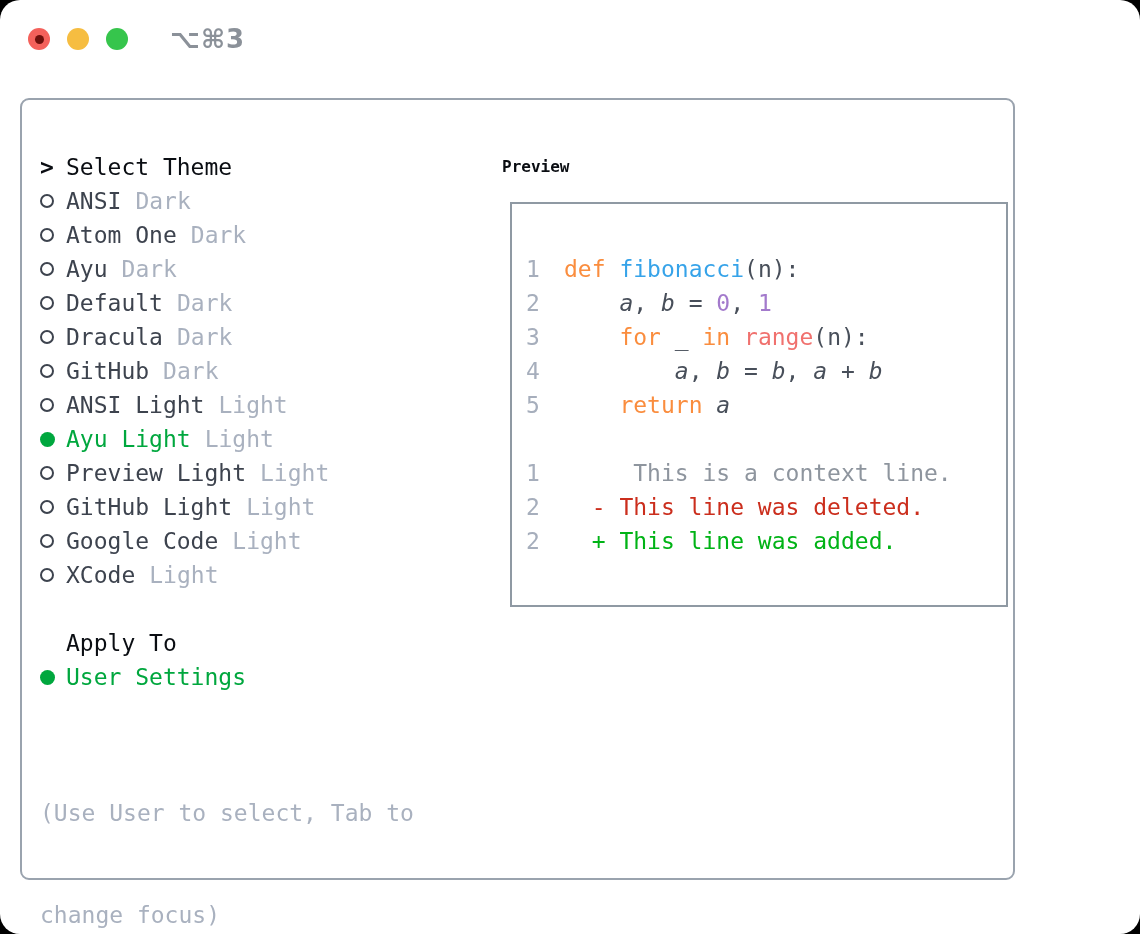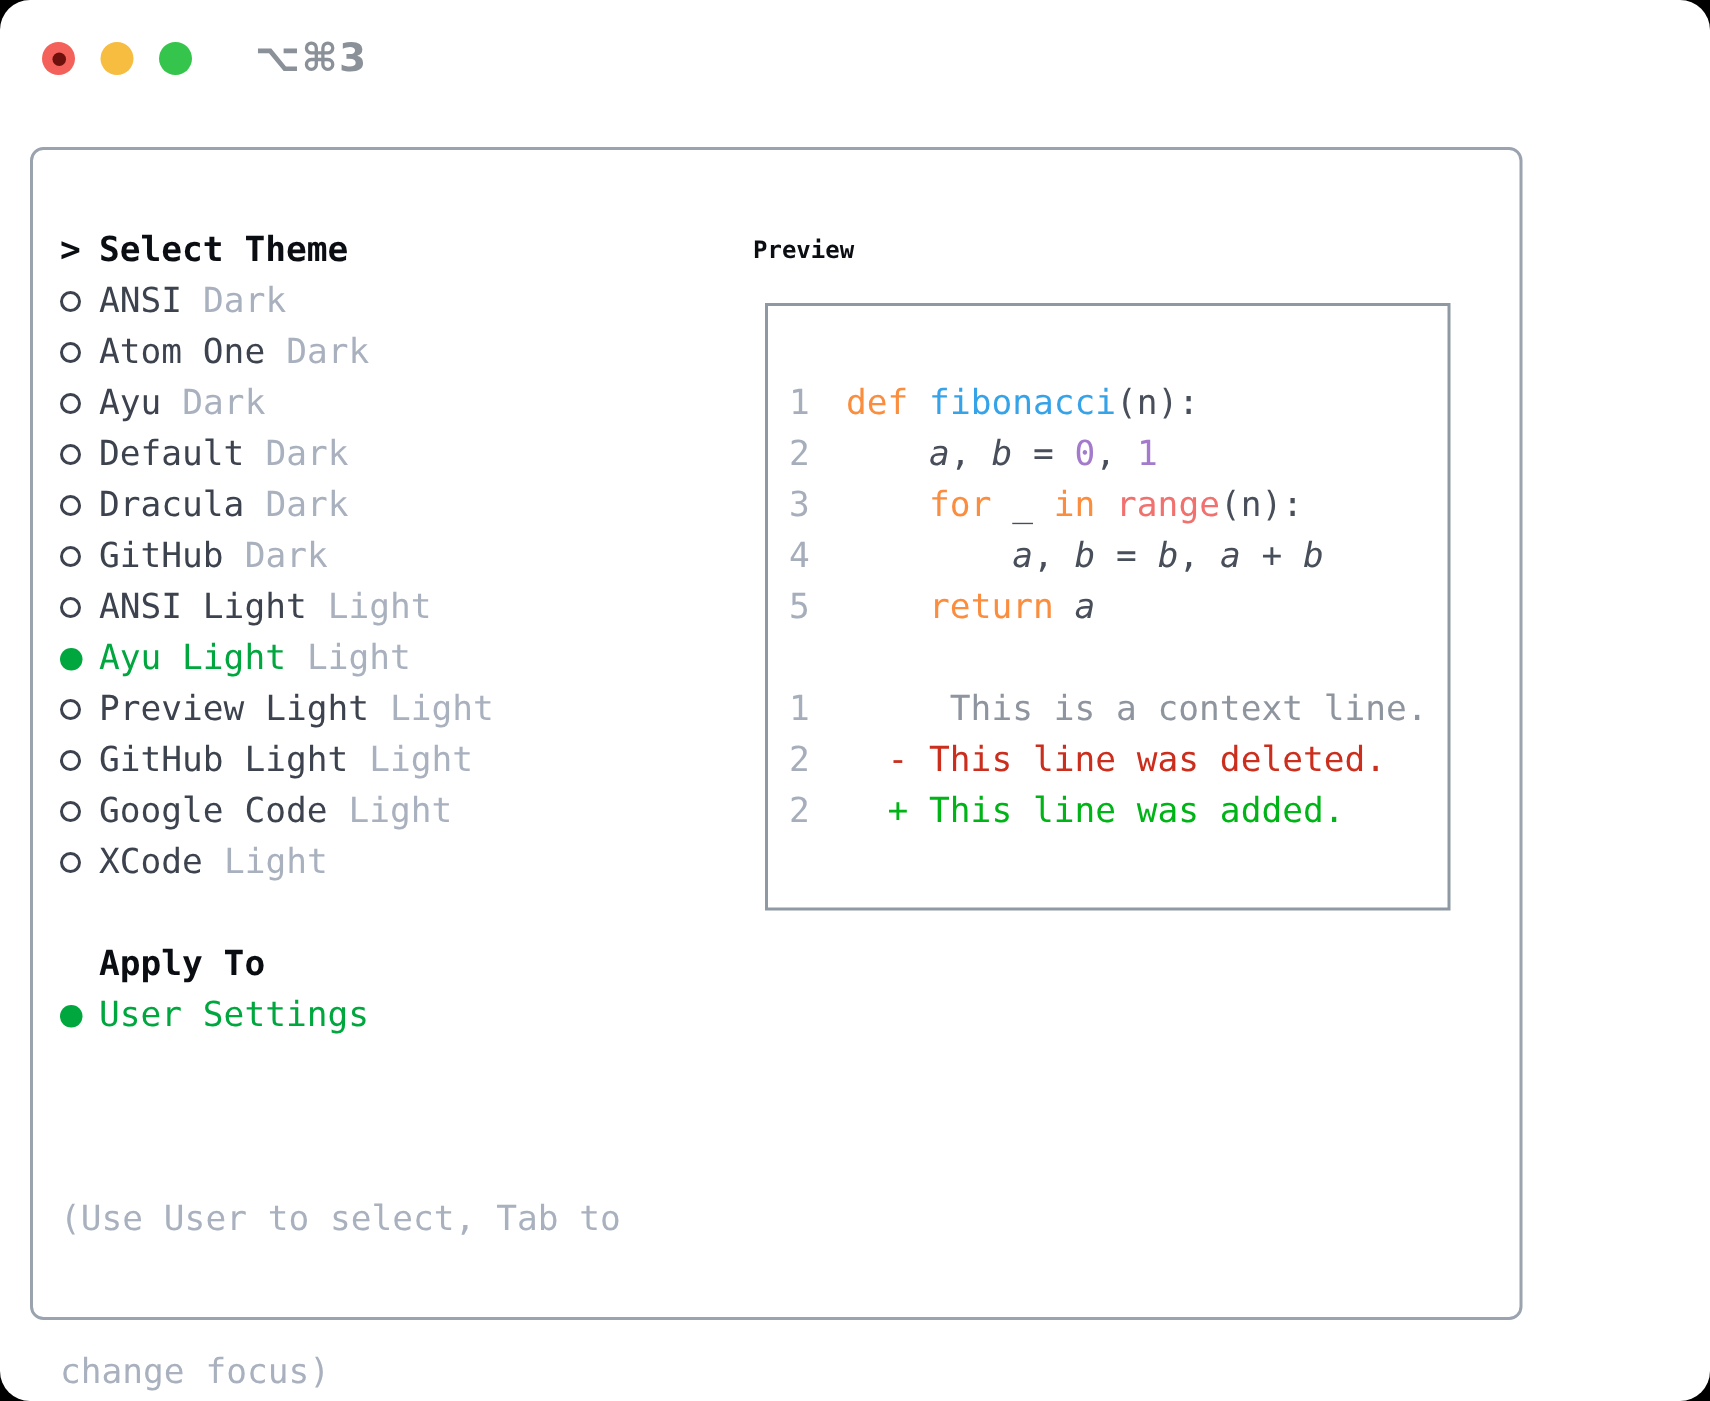--- a/index.html
+++ b/index.html
@@ -85,34 +85,34 @@
     width:14px;height:14px;border-radius:50%;
     border:2px solid var(--marker-outline);
   }
   .dot-filled{
     width:15px;height:15px;border-radius:50%;
     background:var(--ui-green);
   }
   .row .label{color:var(--item-text);}
   .row .variant{color:var(--muted);margin-left:14px;}
   .row.selected .label{color:var(--ui-green);}
-  .header-row .label{font-weight:700;color:var(--heading);text-align:center;}
-  .apply-header{padding-left:26px;font-weight:700;color:var(--heading);height:34px;line-height:34px;}
+  .header-row .label{font-weight:400;color:var(--heading);text-align:center;}
+  .apply-header{padding-left:26px;font-weight:400;color:var(--heading);height:34px;line-height:34px;}
   .spacer{height:34px;}
   .help{color:var(--muted);white-space:pre;}
   .help div{height:34px;line-height:34px;}
   
   .preview-title{
     position:absolute;left:480px;top:50px;
     height:34px;line-height:34px;
     font-size:16px;font-weight:700;color:var(--heading);
   }
   .preview-box{
     position:absolute;left:488px;top:102px;
-    width:457px;height:405px;
+    width:498px;height:405px;
     border:2px solid var(--preview-border);
     background:var(--window-bg);
   }
   .code{
     position:absolute;left:14px;top:48px;right:4px;
     font-size:23px;line-height:34px;
     white-space:pre;
   }
   .cline{height:34px;}
   .lnum{display:inline-block;width:38px;color:var(--linenum);}

